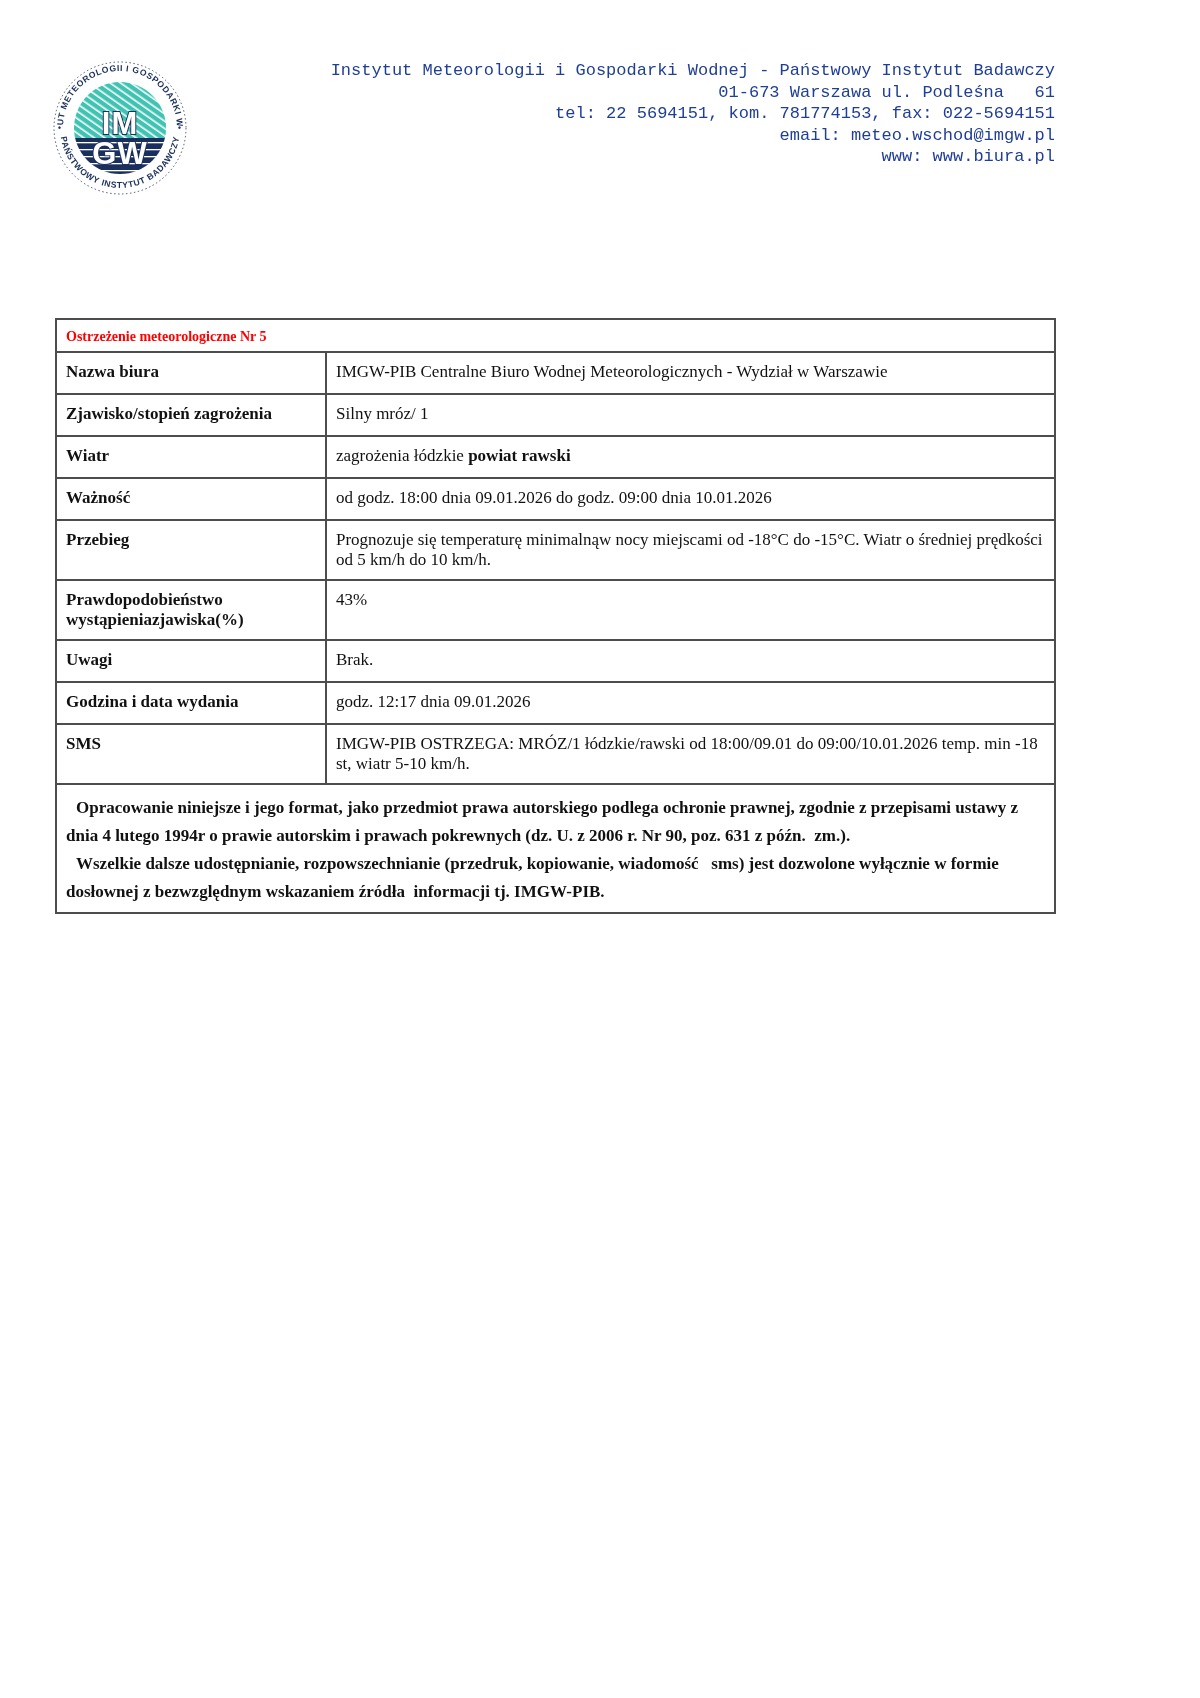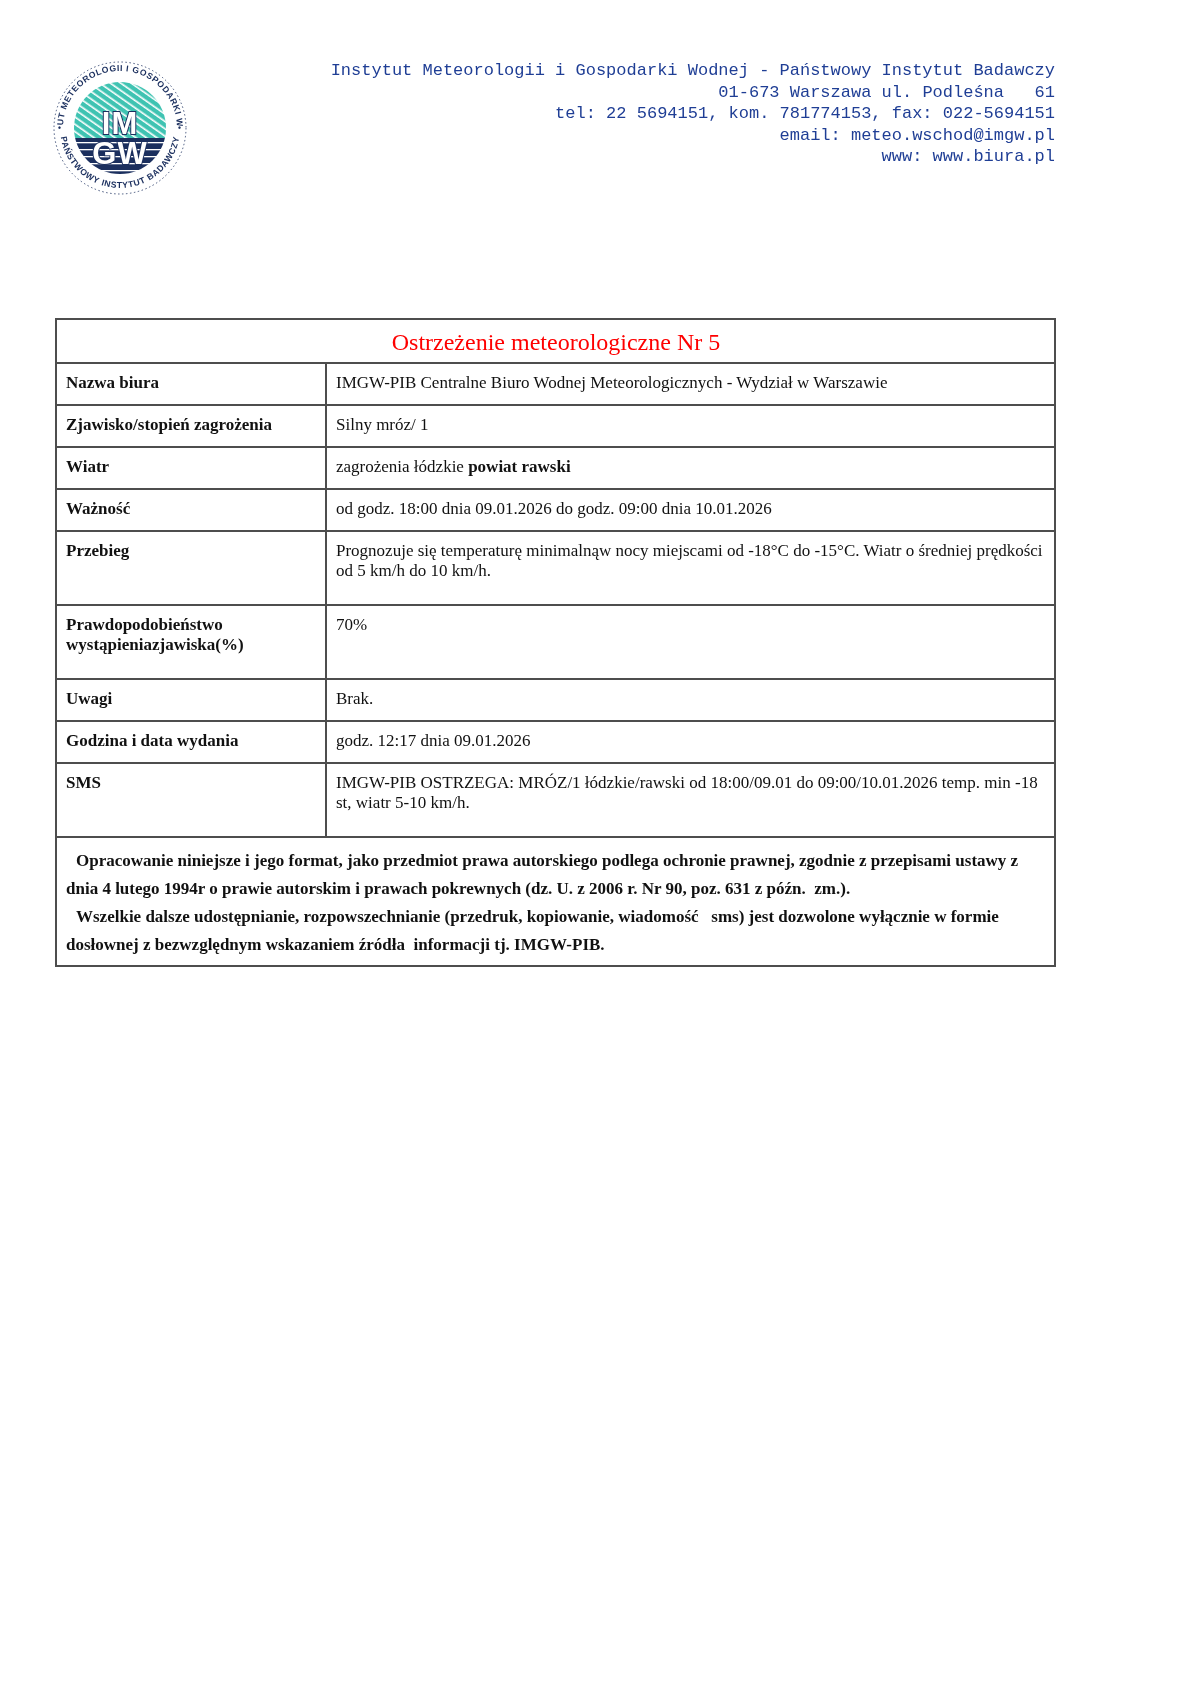--- a/index.html
+++ b/index.html
@@ -31,29 +31,28 @@
   table.doc {
     width: 100%; border-collapse: collapse;
     font-size: 17px;
   }
   table.doc td {
     border: 2px solid #4d4d4d;
     vertical-align: top;
     padding: 9px 8px 6px 9px;
   }
   td.title-cell {
-    text-align: center;
-    font-weight: normal; font-size: 24px;
+    font-weight: bold; font-size: 14px;
     color: #fe0000;
     padding-top: 12px; padding-bottom: 10px;
   }
   td.lbl { width: 270px; font-weight: bold; border-radius: 14px; }
   td.val { padding-left: 11px; white-space: pre-wrap; }
   tr.h-s  td { height: 42px; }
-  tr.h-m  td { height: 74px; font-family: Liberation Serif, serif; }
+  tr.h-m  td { height: 60px; font-family: Liberation Serif, serif; }
   td.footer-cell {
     padding: 10px 12px 12px 10px;
     line-height: 28px;
   }
   .footer-par { text-indent: 10px; white-space: pre-wrap; font-weight: bold; }
 
   
   .ring-text {
     font-family: "Liberation Sans", sans-serif;
     font-size: 8.6px; font-weight: bold;
@@ -150,21 +149,21 @@
         <td class="val">od godz. 18:00 dnia 09.01.2026 do godz. 09:00 dnia 10.01.2026</td>
       </tr>
 
       <tr class="h-m">
         <td class="lbl">Przebieg</td>
         <td class="val">Prognozuje się temperaturę minimalnąw nocy miejscami od -18°C do -15°C. Wiatr o średniej prędkości  od 5 km/h do 10 km/h.</td>
       </tr>
 
       <tr class="h-m">
         <td class="lbl">Prawdopodobieństwo wystąpieniazjawiska(%)</td>
-        <td class="val">70%</td>
+        <td class="val">43%</td>
       </tr>
 
       <tr class="h-s">
         <td class="lbl">Uwagi</td>
         <td class="val">Brak.</td>
       </tr>
 
       <tr class="h-s">
         <td class="lbl">Godzina i data wydania</td>
         <td class="val">godz. 12:17 dnia 09.01.2026</td>

